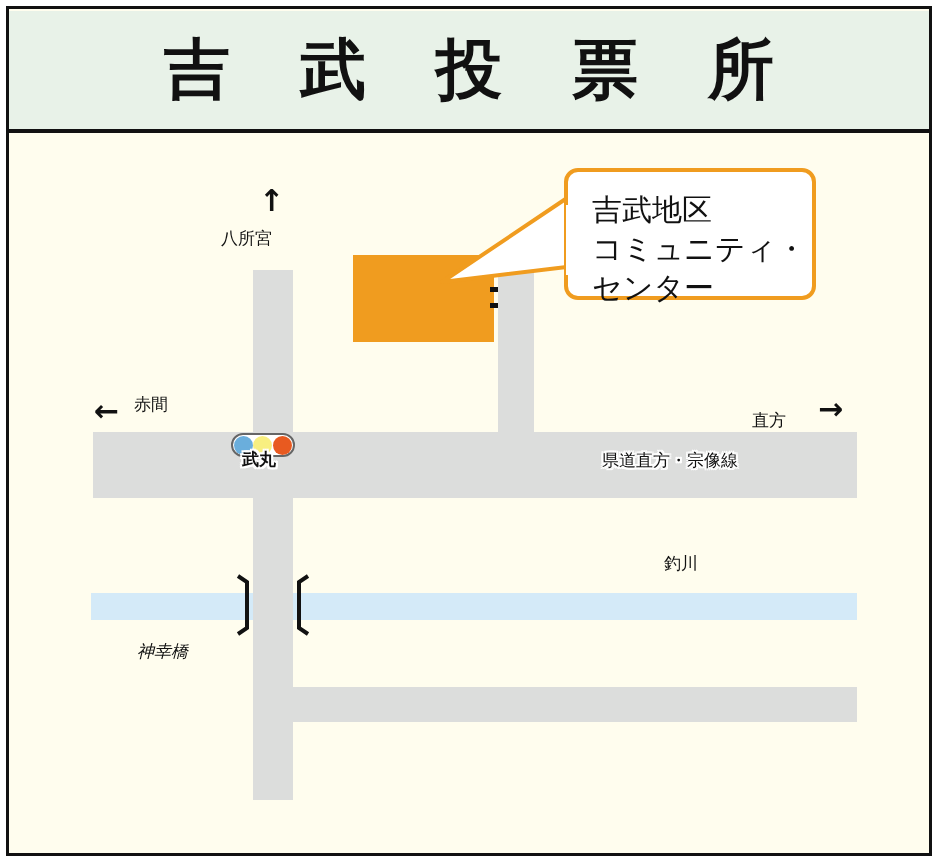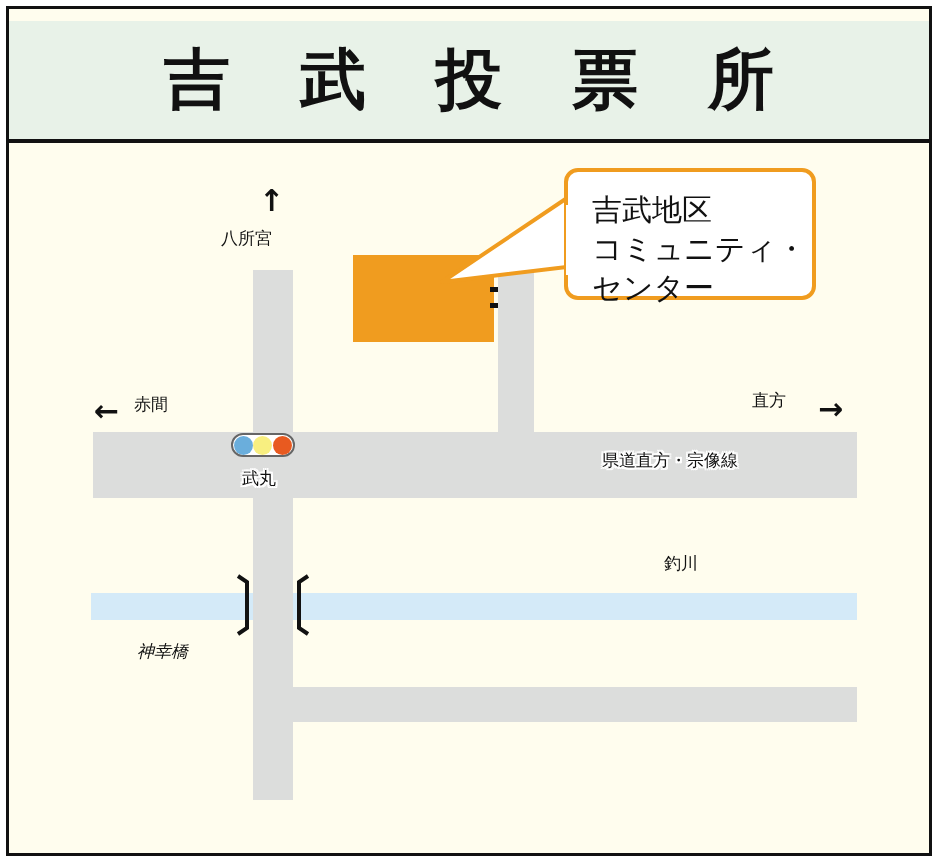--- a/index.html
+++ b/index.html
@@ -1,19 +1,19 @@
 <!DOCTYPE html>
 <html><head>
 <meta charset="utf-8">
 <style>
   html, body { margin:0; padding:0; }
   body { width:938px; height:860px; background:#ffffff; position:relative; overflow:hidden;
          font-family:"DejaVu Sans","Liberation Sans",sans-serif; }
   .frame { position:absolute; left:6px; top:6px; width:920px; height:844px; border:3px solid #111; background:#fffdee; }
-  .header { position:absolute; left:0; top:12px; width:920px; height:118px; background:#e8f2e8; border-bottom:4px solid #111; }
+  .header { position:absolute; left:0; top:2px; width:920px; height:118px; background:#e8f2e8; border-bottom:4px solid #111; }
   .title { position:absolute; left:0; top:0; width:100%; height:118px; display:flex; align-items:center; justify-content:center;
            font-size:66px; font-weight:bold; color:#111; letter-spacing:70px; padding-left:70px; box-sizing:border-box; }
   .abs { position:absolute; }
   .road { background:#dcdddc; }
   .river { background:#d4eaf8; }
   .label { position:absolute; font-size:17px; color:#111; white-space:nowrap; line-height:1; }
   .halo { text-shadow: -2px -2px 0 #fff, 2px -2px 0 #fff, -2px 2px 0 #fff, 2px 2px 0 #fff, 0 2px 0 #fff, 0 -2px 0 #fff, 2px 0 0 #fff, -2px 0 0 #fff; }
   .building { background:#f09c1f; }
   .callout { position:absolute; left:564px; top:168px; width:252px; height:132px; background:#fff;
              border:4px solid #f09c1f; border-radius:14px; box-sizing:border-box; }
@@ -60,27 +60,27 @@
 </div>
 
 <div class="abs" style="left:566px;top:205px;width:12px;height:70px;background:#fff;"></div>
 
 <div class="label" style="left:259px;top:186px;font-size:30px;font-weight:bold;">↑</div>
 <div class="label" style="left:221px;top:230px;">八所宮</div>
 
 <div class="label" style="left:94px;top:396px;font-size:30px;font-weight:bold;">←</div>
 <div class="label" style="left:134px;top:396px;">赤間</div>
 
-<div class="label" style="left:752px;top:392px;">直方</div>
+<div class="label" style="left:752px;top:412px;">直方</div>
 <div class="label" style="left:818px;top:394px;font-size:30px;font-weight:bold;">→</div>
 
 <div class="label halo" style="left:602px;top:452px;">県道直方・宗像線</div>
 
 <div class="signal">
   <span class="lamp" style="background:#6aaedc;"></span>
   <span class="lamp" style="background:#f8ef80;"></span>
   <span class="lamp" style="background:#e85a20;"></span>
 </div>
-<div class="label halo" style="left:242px;top:470px;">武丸</div>
+<div class="label halo" style="left:242px;top:451px;font-weight:bold;">武丸</div>
 
 <div class="label" style="left:628px;top:555px;margin-left:36px;">釣川</div>
 
 <div class="label" style="left:137px;top:643px;font-style:italic;">神幸橋</div>
 
 </body></html>

